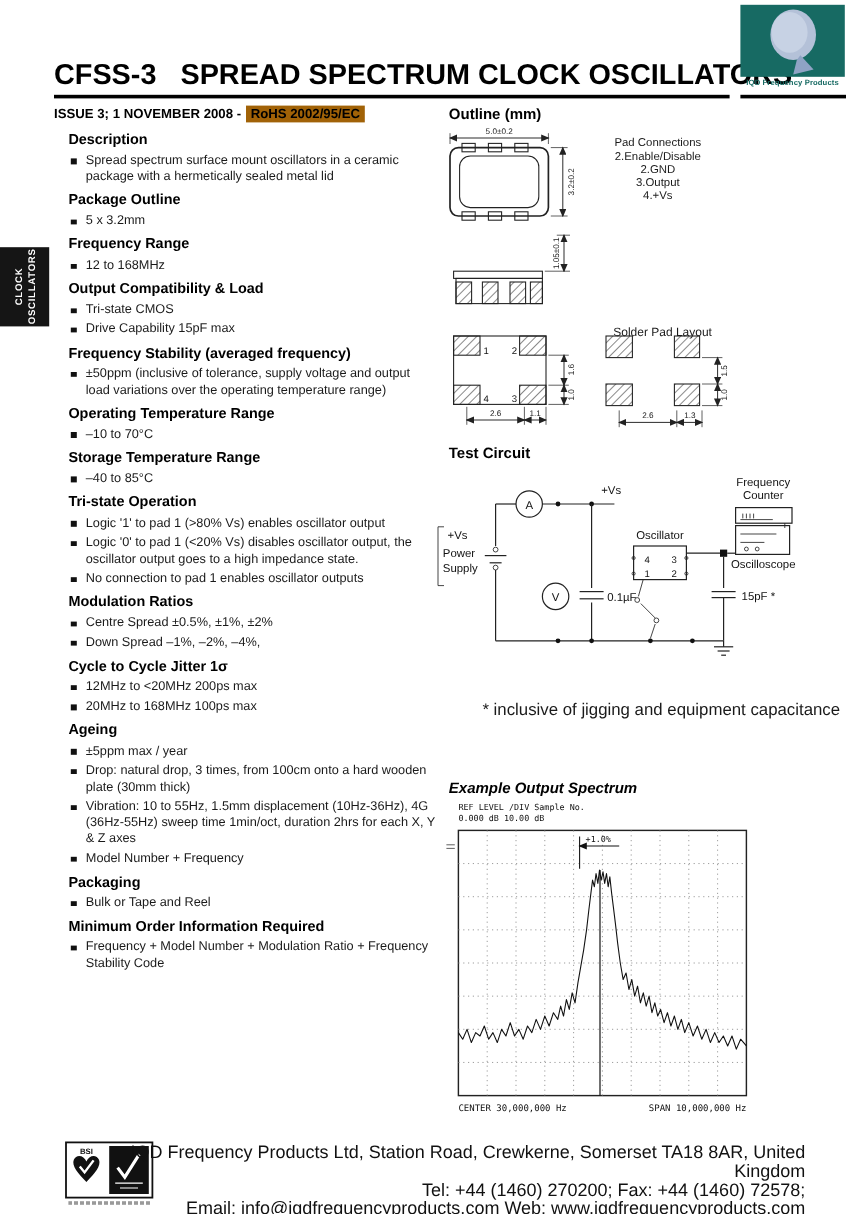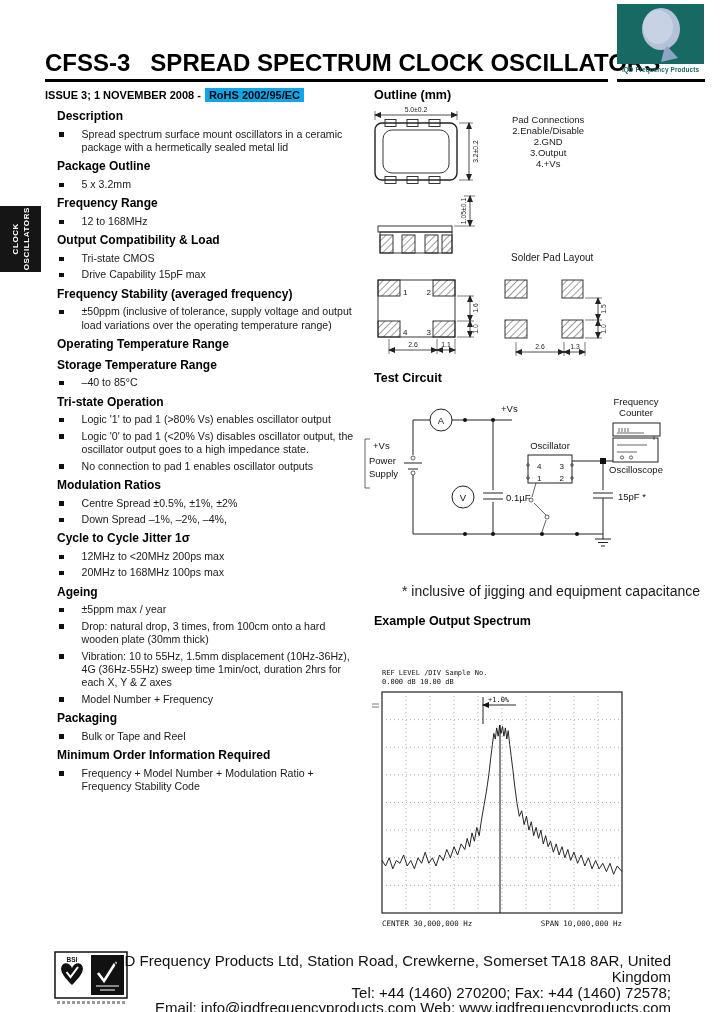--- a/index.html
+++ b/index.html
@@ -4,38 +4,38 @@
 <style>
   html,body{margin:0;padding:0;background:#e8e8e8;}
   .page{position:relative;width:720px;height:1012px;background:#fff;overflow:hidden;
         font-family:"Liberation Sans",sans-serif;color:#111;}
   
   .title{position:absolute;left:45px;top:49px;font-size:24px;font-weight:bold;color:#000;white-space:nowrap;}
   .title .t2{margin-left:20px;}
   .title-rule{position:absolute;left:45px;top:79px;width:563px;height:2.5px;background:#000;}
   .logo-rule{position:absolute;left:617px;top:79px;width:88px;height:2.5px;background:#000;}
   .issue-line{position:absolute;left:45px;top:89px;font-size:11px;font-weight:bold;color:#000;white-space:nowrap;}
-  .rohs{background:#0ea5e9;padding:1px 4px;margin-left:4px;}
+  .rohs{background:#a16207;padding:1px 4px;margin-left:4px;}
   .logo{position:absolute;left:617px;top:4px;width:87px;}
   .logo-box{width:87px;height:60px;background:#176a63;position:relative;}
   .logo-caption{font-size:6.4px;color:#176a63;text-align:center;font-weight:bold;margin-top:2px;letter-spacing:0.1px;}
   
   .side-tab{position:absolute;left:0;top:206px;width:41px;height:66px;background:#151515;
             display:flex;align-items:center;justify-content:center;gap:2px;}
   .side-tab span{writing-mode:vertical-rl;transform:rotate(180deg);color:#fff;font-size:8px;
             font-weight:bold;letter-spacing:0.6px;}
   
   .specs{position:absolute;left:57px;top:104px;width:306px;}
   .spec-heading{font-size:12px;font-weight:bold;color:#000;line-height:15.6px;margin:5px 0 3px;}
-  .bullet-row{display:flex;margin-bottom:3px;font-size:10.6px;line-height:13.4px;color:#1a1a1a;gap:10px;}
+  .bullet-row{display:flex;margin-bottom:3px;font-size:10.6px;line-height:13.4px;color:#1a1a1a;}
   .bullet-square{width:4.5px;height:4.5px;background:#111;margin:4.5px 8px 0 2px;flex:none;}
   
   .rc-heading{position:absolute;font-size:12.5px;font-weight:bold;color:#000;white-space:nowrap;}
   .pad-connections{position:absolute;left:512px;top:114px;font-size:9.5px;line-height:11px;color:#1a1a1a;text-align:center;}
-  .solder-label{position:absolute;left:511px;top:252px;font-size:10px;color:#1a1a1a;}
+  .solder-label{position:absolute;left:511px;top:272px;font-size:10px;color:#1a1a1a;}
   .footnote{position:absolute;left:402px;top:547px;font-size:14px;color:#1a1a1a;margin-top:36px;}
   svg{position:absolute;overflow:visible;}
   .oln{fill:none;stroke:#222;stroke-width:1.4;}
   .oln-thin{fill:none;stroke:#222;stroke-width:0.9;}
   .dim{stroke:#222;stroke-width:0.8;fill:none;}
   .tick{stroke:#222;stroke-width:0.6;}
   .dimtxt{font-family:"Liberation Sans",sans-serif;font-size:6.8px;fill:#222;}
   .padnum{font-family:"Liberation Sans",sans-serif;font-size:8px;fill:#111;}
   .hpad{fill:url(#hatch);stroke:#222;stroke-width:0.9;}
   .cir{stroke:#222;stroke-width:1;fill:none;}
@@ -107,20 +107,24 @@
       <div class="bullet-row" data-name="spec-bullet">
         <span class="bullet-square" data-name="bullet-icon"></span>
         <span data-name="spec-bullet-text">Drive Capability 15pF max</span>
       </div>
       <div class="spec-heading" data-name="spec-heading">Frequency Stability (averaged frequency)</div>
       <div class="bullet-row" data-name="spec-bullet">
         <span class="bullet-square" data-name="bullet-icon"></span>
         <span data-name="spec-bullet-text">±50ppm (inclusive of tolerance, supply voltage and output load variations over the operating temperature range)</span>
       </div>
       <div class="spec-heading" data-name="spec-heading">Operating Temperature Range</div>
+      <div class="bullet-row" data-name="spec-bullet">
+        <span class="bullet-square" data-name="bullet-icon"></span>
+        <span data-name="spec-bullet-text">–10 to 70°C</span>
+      </div>
       <div class="spec-heading" data-name="spec-heading">Storage Temperature Range</div>
       <div class="bullet-row" data-name="spec-bullet">
         <span class="bullet-square" data-name="bullet-icon"></span>
         <span data-name="spec-bullet-text">–40 to 85°C</span>
       </div>
       <div class="spec-heading" data-name="spec-heading">Tri-state Operation</div>
       <div class="bullet-row" data-name="spec-bullet">
         <span class="bullet-square" data-name="bullet-icon"></span>
         <span data-name="spec-bullet-text">Logic '1' to pad 1 (&gt;80% Vs) enables oscillator output</span>
       </div>
@@ -174,21 +178,21 @@
       </div>
       <div class="spec-heading" data-name="spec-heading">Minimum Order Information Required</div>
       <div class="bullet-row" data-name="spec-bullet">
         <span class="bullet-square" data-name="bullet-icon"></span>
         <span data-name="spec-bullet-text">Frequency + Model Number + Modulation Ratio + Frequency Stability Code</span>
       </div>
     </div>
 
   <div class="rc-heading" style="left:374px;top:88px;" data-name="outline-heading">Outline (mm)</div>
   <div class="rc-heading" style="left:374px;top:371px;" data-name="test-circuit-heading">Test Circuit</div>
-  <div class="rc-heading" style="left:374px;top:614px;" data-name="spectrum-heading">Example Output Spectrum</div>
+  <div class="rc-heading" style="left:374px;top:650px;font-style:italic;" data-name="spectrum-heading">Example Output Spectrum</div>
 
   <div class="pad-connections" data-name="pad-connections">
     <div data-name="pad-connections-title">Pad Connections</div>
     <div data-name="pad-connections-list">
         <div data-name="pad-connection-item">2.Enable/Disable</div>
         <div data-name="pad-connection-item">2.GND</div>
         <div data-name="pad-connection-item">3.Output</div>
         <div data-name="pad-connection-item">4.+Vs</div>
       </div>
   </div>

